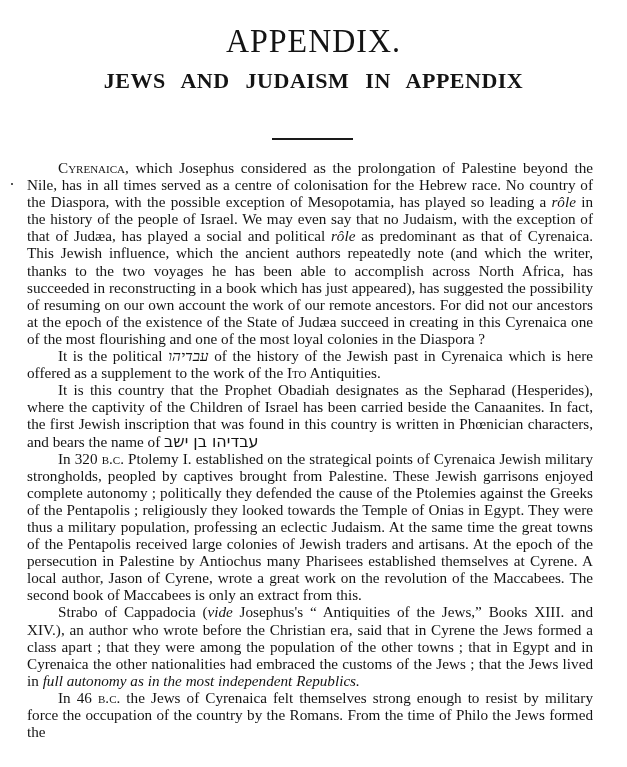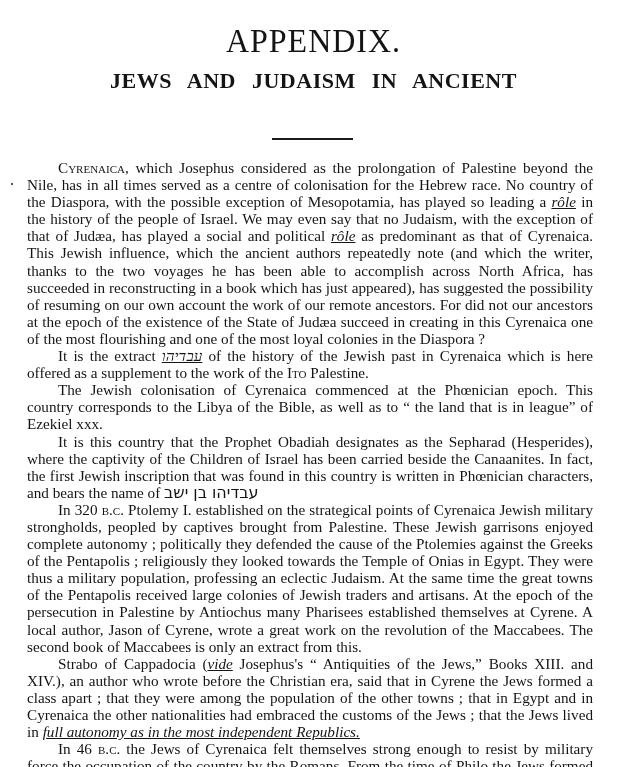--- a/index.html
+++ b/index.html
@@ -83,33 +83,32 @@
       font-variant: small-caps;
       margin-top: 16px;
     }
     .hebrew {
       font-family: "DejaVu Sans", sans-serif;
       font-weight: normal;
       font-size: 16px;
       direction: rtl;
       unicode-bidi: embed;
     }
-    i { font-style: italic; text-decoration: underline; }
+    i { font-style: italic; }
   </style>
 </head>
 <body>
 
 <div class="page">
   <h1 class="title">APPENDIX.</h1>
-  <h2 class="subtitle l1">JEWS AND JUDAISM IN ANCIENT</h2>
+  <h2 class="subtitle l1">JEWS AND JUDAISM IN APPENDIX</h2>
   <div class="rule"></div>
   <div class="margin-dot"></div>
 
   <div class="body" id="body-text">
       <p><span class="sc">Cyrenaica</span><span>, which Josephus considered as the prolongation of Palestine beyond the Nile, has in all times served as a centre of colonisation for the Hebrew race. No country of the Diaspora, with the possible exception of Mesopotamia, has played so leading a </span><i>rôle</i><span> in the history of the people of Israel. We may even say that no Judaism, with the exception of that of Judæa, has played a social and political </span><i>rôle</i><span> as predominant as that of Cyrenaica. This Jewish influence, which the ancient authors repeatedly note (and which the writer, thanks to the two voyages he has been able to accomplish across North Africa, has succeeded in reconstructing in a book which has just appeared), has suggested the possibility of resuming on our own account the work of our remote ancestors. For did not our ancestors at the epoch of the existence of the State of Judæa succeed in creating in this Cyrenaica one of the most flourishing and one of the most loyal colonies in the Diaspora ?</span></p>
-      <p><span>It is the extract </span><i>עבדיהו</i><span> of the history of the Jewish past in Cyrenaica which is here offered as a supplement to the work of the </span><span class="sc">Ito</span><span> Palestine.</span></p>
-      <p><span>The Jewish colonisation of Cyrenaica commenced at the Phœnician epoch. This country corresponds to the Libya of the Bible, as well as to “ the land that is in league” of Ezekiel xxx.</span></p>
+      <p><span>It is the political </span><i>עבדיהו</i><span> of the history of the Jewish past in Cyrenaica which is here offered as a supplement to the work of the </span><span class="sc">Ito</span><span> Antiquities.</span></p>
       <p><span>It is this country that the Prophet Obadiah designates as the Sepharad (Hesperides), where the captivity of the Children of Israel has been carried beside the Canaanites. In fact, the first Jewish inscription that was found in this country is written in Phœnician characters, and bears the name of </span><span class="hebrew" lang="he">עבדיהו בן ישב</span></p>
       <p><span>In 320 </span><span class="sc">b.c.</span><span> Ptolemy I. established on the strategical points of Cyrenaica Jewish military strongholds, peopled by captives brought from Palestine. These Jewish garrisons enjoyed complete autonomy ; politically they defended the cause of the Ptolemies against the Greeks of the Pentapolis ; religiously they looked towards the Temple of Onias in Egypt. They were thus a military population, professing an eclectic Judaism. At the same time the great towns of the Pentapolis received large colonies of Jewish traders and artisans. At the epoch of the persecution in Palestine by Antiochus many Pharisees established themselves at Cyrene. A local author, Jason of Cyrene, wrote a great work on the revolution of the Maccabees. The second book of Maccabees is only an extract from this.</span></p>
       <p><span>Strabo of Cappadocia (</span><i>vide</i><span> Josephus's “ Antiquities of the Jews,” Books XIII. and XIV.), an author who wrote before the Christian era, said that in Cyrene the Jews formed a class apart ; that they were among the population of the other towns ; that in Egypt and in Cyrenaica the other nationalities had embraced the customs of the Jews ; that the Jews lived in </span><i>full autonomy as in the most independent Republics.</i></p>
       <p><span>In 46 </span><span class="sc">b.c.</span><span> the Jews of Cyrenaica felt themselves strong enough to resist by military force the occupation of the country by the Romans. From the time of Philo the Jews formed the </span></p>
     </div>
 </div>
 
 </body></html>

